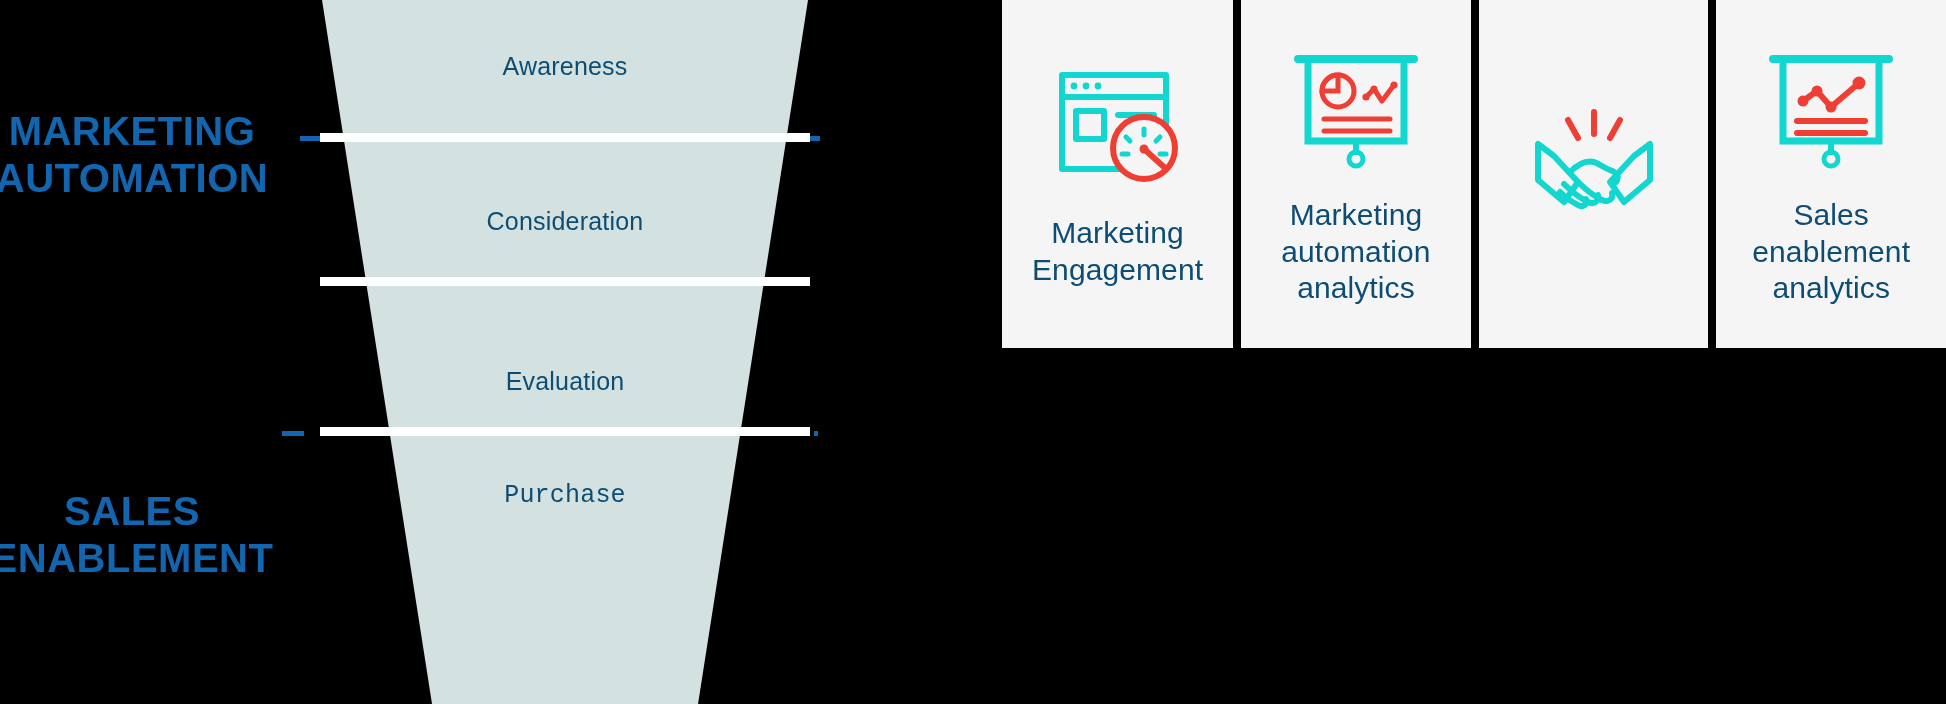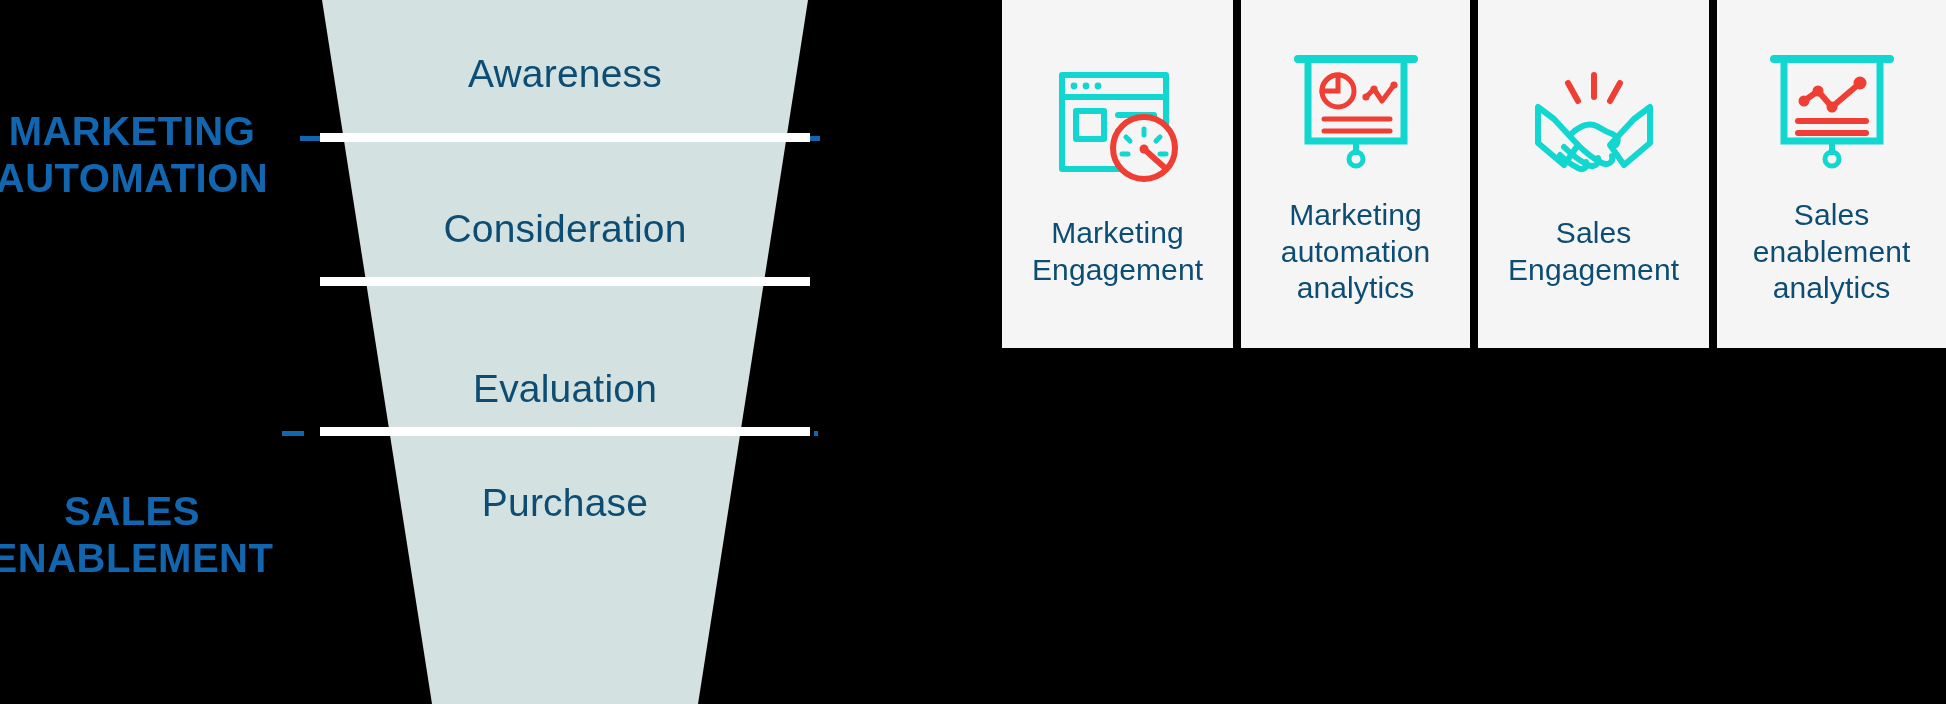--- a/index.html
+++ b/index.html
@@ -61,28 +61,28 @@
     left: 320px; top: 0;
     width: 490px; height: 704px;
   }
   .funnel-svg { position: absolute; left: 0; top: 0; }
 
   .stage-label {
     position: absolute;
     width: 490px;
     text-align: center;
     color: #0d4d73;
-    font-size: 39px;
+    font-size: 25px;
     font-weight: 400;
     letter-spacing: 0.2px;
   }
   .stage-label.s0 { top: 52px; }
   .stage-label.s1 { top: 195px; margin-top: 12px; }
   .stage-label.s2 { top: 338px; margin-top: 29px; }
-  .stage-label.s3 { top: 481px; }
+  .stage-label.s3 { top: 481px; font-family: Liberation Mono, monospace; }
 
   
   .cards {
     position: absolute;
     left: 1002px; top: 0;
     width: 944px; height: 704px;
     display: grid;
     grid-template-columns: 1fr 1fr 1fr 1fr;
     grid-template-rows: 1fr 1fr;
     column-gap: 8px;
@@ -216,21 +216,20 @@
           <g fill="none" stroke="#12d6d0" stroke-width="6" stroke-linecap="round" stroke-linejoin="round">
             <path d="M14 46 L14 82 L40 104 L54 84 L30 58 Z"></path>
             <path d="M126 46 L126 82 L100 104 L86 84 L110 58 Z"></path>
             <path d="M54 84 C62 92 70 98 78 102 C84 105 90 101 88 95"></path>
             <path d="M46 74 C54 66 62 62 70 64 C76 66 80 70 86 72 C92 74 96 78 92 84"></path>
             <path d="M40 86 C48 94 56 100 64 104 C70 107 76 103 74 97"></path>
             <path d="M36 94 C42 100 48 104 54 107 C59 110 64 106 62 101"></path>
           </g>
         </svg>
       </div>
-      <div class="card-label">Sales Engagement</div>
     </div>
 
     <div class="card">
       <div class="card-icon">
         <svg width="140" height="126" viewBox="0 0 140 126">
           <line x1="12" y1="16" x2="128" y2="16" stroke="#12d6d0" stroke-width="8" stroke-linecap="round"></line>
           <rect x="22" y="16" width="96" height="82" fill="none" stroke="#12d6d0" stroke-width="7"></rect>
           <line x1="70" y1="98" x2="70" y2="112" stroke="#12d6d0" stroke-width="6"></line>
           <circle cx="70" cy="116" r="7" fill="none" stroke="#12d6d0" stroke-width="5"></circle>
           <polyline points="42,58 56,48 70,64 98,40" fill="none" stroke="#ef3e33" stroke-width="6" stroke-linecap="round" stroke-linejoin="round"></polyline>

